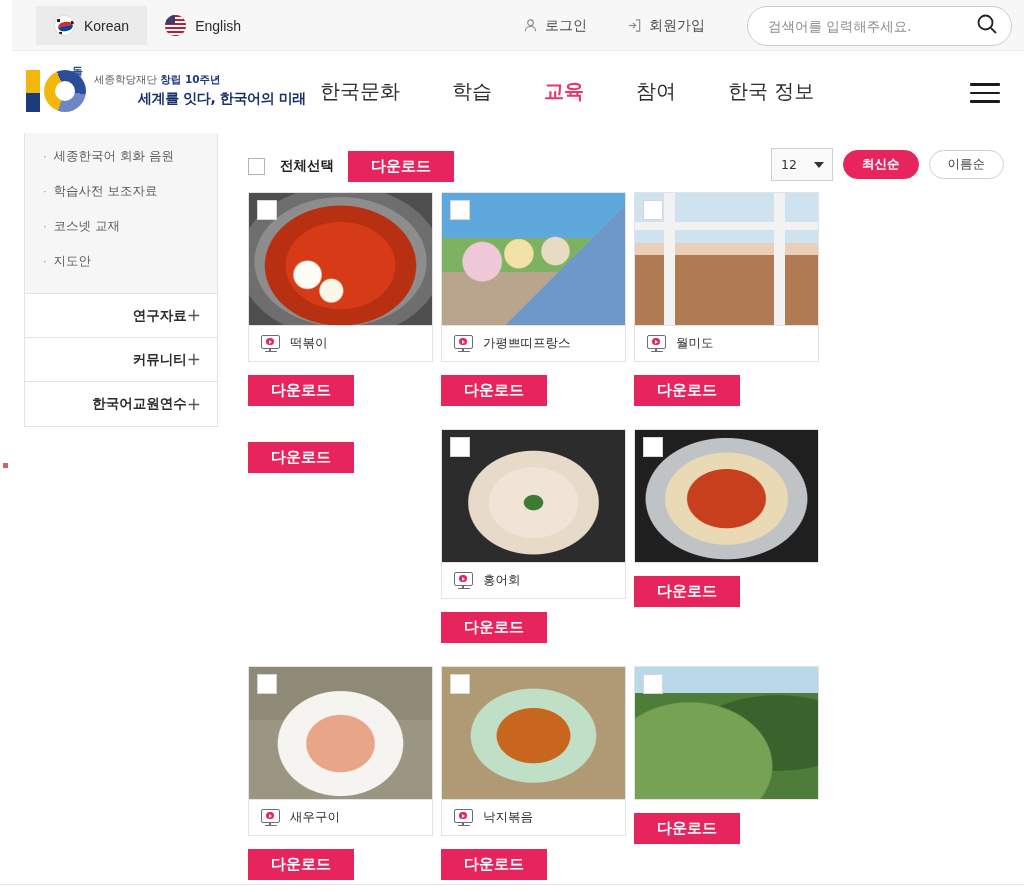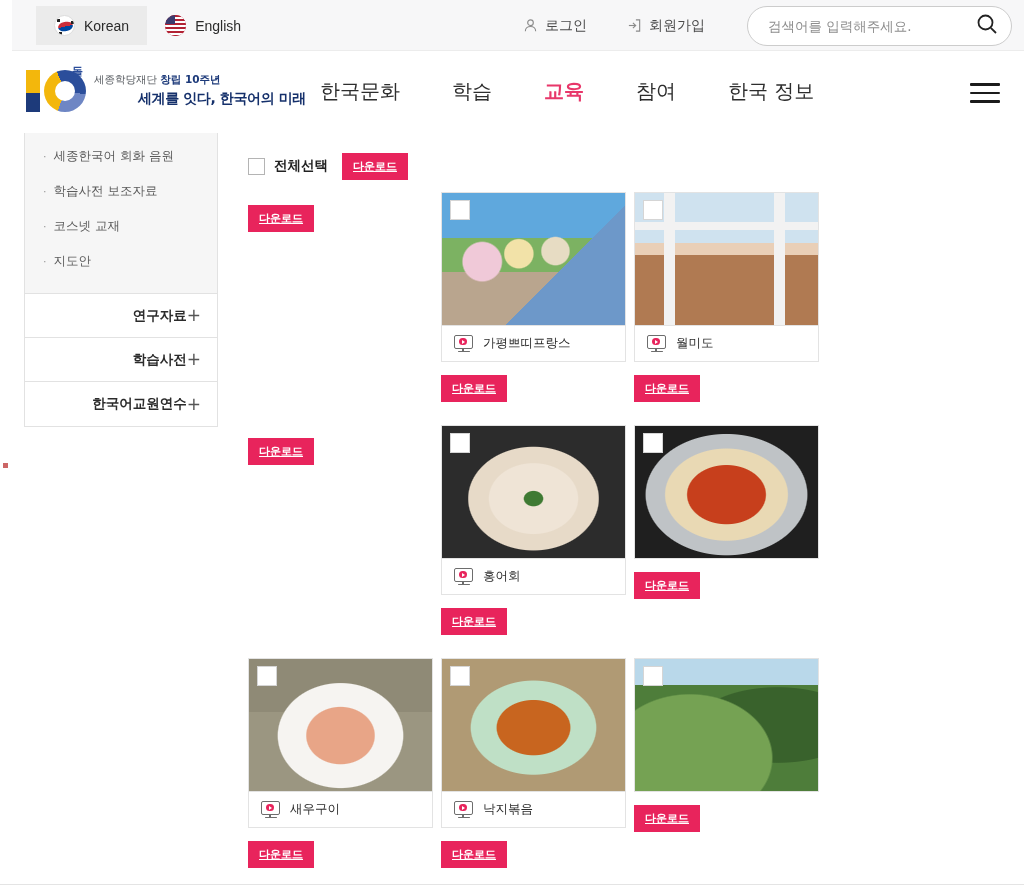--- a/index.html
+++ b/index.html
@@ -103,26 +103,26 @@
     display: flex; align-items: center; justify-content: flex-end;
     height: 44px; padding: 0 16px 0 14px; border-bottom: 1px solid #e2e2e2;
     font-size: 13.5px; font-weight: bold; color: #2b2b2b; cursor: pointer;
   }
   .side-group:last-child { border-bottom: none; }
   .plus { font-size: 17px; color: #555; font-weight: normal; line-height: 1; }
 
   
   .content { position: absolute; left: 248px; top: 140px; width: 756px; }
   .toolbar { position: relative; height: 52px; display: flex; align-items: center; }
-  .checkall { display: flex; align-items: flex-end; gap: 9px; cursor: pointer; }
+  .checkall { display: flex; align-items: flex-end; gap: 15px; cursor: pointer; }
   .cbox { width: 17px; height: 17px; border: 1px solid #b4b4b4; background: #fff; display: block; }
   .checkall-label { font-size: 13.5px; font-weight: bold; color: #222; }
   .btn-download {
-    background: #e8245c; color: #fff; border: none; font-size: 11px; font-weight: bold;
-    padding: 6px 11px; cursor: pointer; font-family: "DejaVu Sans", "Liberation Sans", sans-serif; text-decoration: underline;
+    background: #e8245c; color: #fff; border: none; font-size: 15px; font-weight: bold;
+    padding: 6px 23px; cursor: pointer; font-family: "DejaVu Sans", "Liberation Sans", sans-serif;
   }
   .toolbar .btn-download { margin-left: 14px; }
   .toolbar-right { position: absolute; right: 0; top: 8px; display: flex; align-items: center; gap: 10px; }
   .select-wrap {
     position: relative; width: 62px; height: 33px; border: 1px solid #cfcfcf; background: #fafafa;
     display: flex; align-items: center; padding: 0 9px; font-size: 12.5px; color: #333; cursor: pointer;
   }
   .select-wrap .caret { position: absolute; right: 8px; top: 13px; width: 0; height: 0;
     border-left: 5px solid transparent; border-right: 5px solid transparent; border-top: 6px solid #333; }
   .pill {
@@ -318,42 +318,64 @@
         <span class="dot">·</span>
         <span>지도안</span>
       </div>
     </div>
 
     <div class="side-group">
       <span>연구자료</span>
       <span class="plus">+</span>
     </div>
     <div class="side-group">
-      <span>학습사전</span>
+      <span>커뮤니티</span>
       <span class="plus">+</span>
     </div>
     <div class="side-group">
       <span>한국어교원연수</span>
       <span class="plus">+</span>
     </div>
   </div>
 
   <div class="content">
 
     <div class="toolbar">
       <div class="checkall">
         <span class="cbox"></span>
         <span class="checkall-label">전체선택</span>
       </div>
       <button class="btn-download">다운로드</button>
 
+      <div class="toolbar-right">
+        <div class="select-wrap">
+          <span>12</span>
+          <span class="caret"></span>
+        </div>
+        <div class="pill active">최신순</div>
+        <div class="pill">이름순</div>
+      </div>
     </div>
 
     <div class="grid" id="card-grid">
-        <div class="card"><button class="btn-download card-dl">다운로드</button></div>
+        <div class="card"><div class="card-frame">
+            <div class="thumb">
+              <div class="img art-tteokbokki"></div>
+              <span class="thumb-cb"></span>
+            </div>
+            <div class="card-label">
+              <span class="mon">
+                <span class="screen"></span>
+                <span class="play"></span>
+                <span class="stand"></span>
+                <span class="base"></span>
+              </span>
+              <span class="card-title">떡볶이</span>
+            </div>
+          </div><button class="btn-download card-dl">다운로드</button></div>
         <div class="card"><div class="card-frame">
             <div class="thumb">
               <div class="img art-petite"></div>
               <span class="thumb-cb"></span>
             </div>
             <div class="card-label">
               <span class="mon">
                 <span class="screen"></span>
                 <span class="play"></span>
                 <span class="stand"></span>

